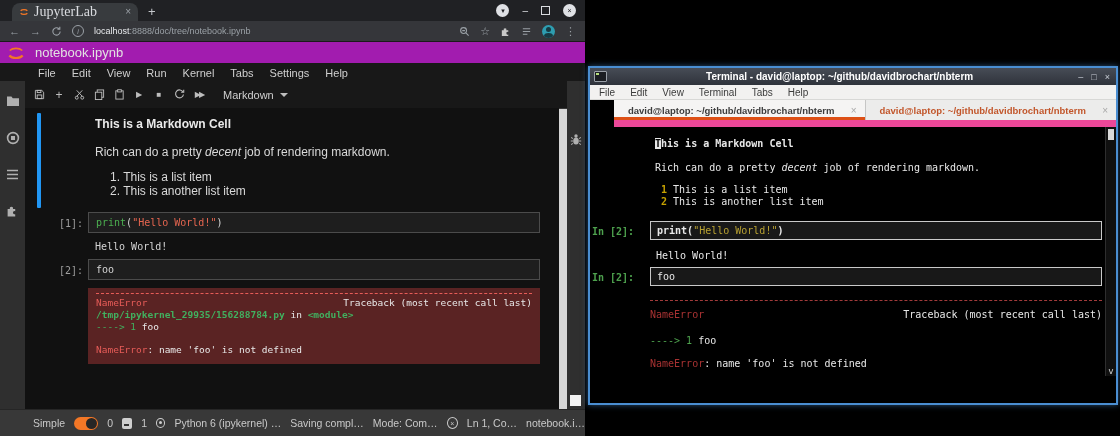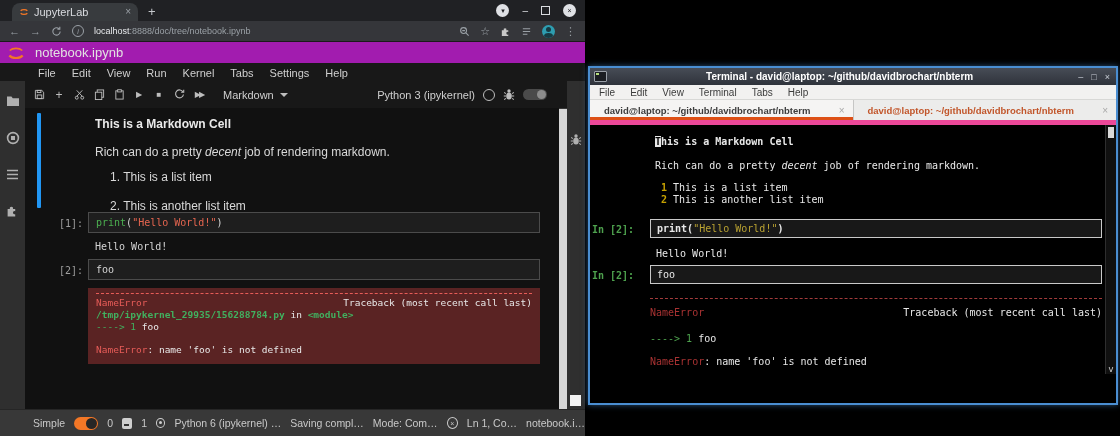--- a/index.html
+++ b/index.html
@@ -5,21 +5,21 @@
   html,body{margin:0;padding:0;}
   body{width:1120px;height:436px;background:#000;position:relative;overflow:hidden;
        font-family:"Liberation Sans",sans-serif;-webkit-font-smoothing:antialiased;}
   .mono{font-family:"DejaVu Sans Mono",monospace;}
 
   
   .browser{position:absolute;left:0;top:0;width:585px;height:436px;background:#111;}
   .tabstrip{height:21px;background:#202124;display:flex;align-items:flex-end;}
   .btab{margin-left:12px;width:112px;height:18px;background:#383b3e;border-radius:8px 8px 0 0;
         display:flex;align-items:center;gap:5px;padding:0 7px;}
-  .btab-title{color:#dadce0;font-size:11px;flex:1;white-space:nowrap;overflow:hidden;}
+  .btab-title{color:#dadce0;font-size:14px;flex:1;white-space:nowrap;overflow:hidden;font-family:Liberation Serif, serif;}
   .btab-x{color:#9aa0a6;font-size:10px;line-height:10px;}
   .newtab{color:#c5c8cc;font-size:13px;margin:0 0 3px 10px;line-height:13px;}
   .winctl{margin-left:auto;display:flex;align-items:center;gap:13px;padding-right:9px;margin-bottom:4px;}
   .circle-btn{width:13px;height:13px;border-radius:50%;background:#dfe1e5;color:#202124;
         font-size:7px;display:flex;align-items:center;justify-content:center;line-height:7px;}
   .min-glyph{color:#dadce0;font-size:10px;line-height:6px;}
   .max-glyph{width:7px;height:7px;border:1px solid #dadce0;}
   .urlrow{height:20px;background:#35363a;display:flex;align-items:center;padding:0 9px;gap:10px;
           border-bottom:1px solid #1a1a1a;}
   .navic{color:#9aa0a6;font-size:11px;line-height:11px;}
@@ -99,21 +99,21 @@
   .termwin{position:absolute;left:588px;top:66px;width:530px;height:339px;box-sizing:border-box;
            border:2px solid #4a8ed2;background:#000;box-shadow:0 0 6px rgba(74,142,210,.55);}
   .term-titlebar{height:17px;background:linear-gradient(#474c56,#2f333b);display:flex;align-items:center;
                  color:#fff;font-size:10px;font-weight:bold;}
   .term-appicon{width:11px;height:9px;margin-left:4px;background:#1b1d22;border:1px solid #9aa0a8;border-radius:1px;position:relative;}
   .term-appicon:before{content:"";position:absolute;left:1px;top:1px;width:3px;height:2px;background:#b7e07c;}
   .term-title{flex:1;text-align:center;white-space:nowrap;overflow:hidden;}
   .term-ctls{display:flex;gap:8px;padding:0 6px 0 6px;color:#c9ced6;font-size:9px;font-weight:normal;align-items:center;}
   .term-menu{height:14px;background:#f2f1f0;border-bottom:1px solid #d8d8d6;display:flex;gap:15px;
              align-items:center;padding-left:9px;font-size:10px;color:#3c3c3c;}
-  .term-tabs{height:20px;background:#ececeb;border-bottom:5px solid #ec4899;display:flex;}
+  .term-tabs{height:20px;background:#ececeb;border-bottom:7px solid #ec4899;display:flex;margin-left:24px;}
   .term-tab{flex:1;display:flex;align-items:center;padding:0 8px 0 14px;position:relative;
             font-size:9.5px;font-weight:bold;white-space:nowrap;overflow:hidden;}
   .term-tab.active{background:#f5f4f3;border-right:1px solid #c6c6c5;color:#3c3c3c;}
   .term-tab.active:after{content:"";position:absolute;left:0;right:0;bottom:0;height:3px;background:#dd5016;}
   .term-tab.inactive{color:#c2562b;}
   .term-tab .tab-x{margin-left:auto;color:#a8a8a8;font-weight:normal;font-size:10px;}
   .term-content{position:relative;height:249px;background:#000;font-size:10px;color:#e8e8e8;}
   .tl{position:absolute;white-space:pre;}
   .t-bold{font-weight:bold;}
   .cursor{background:#e8e8e8;color:#000;}
@@ -249,39 +249,29 @@
           <svg width="11" height="11" viewBox="0 0 12 12">
               <path d="M9.8 3.2A4.3 4.3 0 1 0 10.3 6" fill="none" stroke="#bdbdbd" stroke-width="1.2"></path>
               <path d="M10.6 0.8v2.8H7.8" fill="none" stroke="#bdbdbd" stroke-width="1.2"></path>
             </svg>
         </span>
         <span class="tbtn small" style="letter-spacing:-2px;">▶▶</span>
         <span class="celltype">
           <span>Markdown</span>
           <span class="caret-down"></span>
         </span>
-        <span class="jl-tb-right">
-          <span class="kernel-name">Python 3 (ipykernel)</span>
-          <span class="kstatus"></span>
-          <svg width="12" height="13" viewBox="0 0 12 13">
-            <circle cx="6" cy="3" r="1.7" fill="#bdbdbd"></circle>
-              <ellipse cx="6" cy="8" rx="2.8" ry="3.6" fill="#bdbdbd"></ellipse>
-            <path d="M3 5.5 1 4.5M3 8H0.8M3 10.5l-2 1M9 5.5l2-1M9 8h2.2M9 10.5l2 1" stroke="#bdbdbd"></path>
-          </svg>
-          <span class="toggle-dark"></span>
-        </span>
       </div>
 
       <div class="jl-content">
         <div class="selbar"></div>
 
         <div class="md-head">This is a Markdown Cell</div>
         <div class="md-para"><span>Rich can do a pretty </span><i>decent</i><span> job of rendering markdown.</span></div>
         <div class="md-item" style="top:62px;"><span>1.</span> <span>This is a list item</span></div>
-        <div class="md-item" style="top:91px;"><span>2.</span> <span>This is another list item</span></div>
+        <div class="md-item" style="top:76px;"><span>2.</span> <span>This is another list item</span></div>
 
         <div class="jl-prompt mono" style="top:110px;">[1]:</div>
         <div class="jl-cellbox mono" style="top:104px;">
           <span class="tok-fn">print</span>
             <span>(</span>
             <span class="tok-str">"Hello World!"</span>
             <span>)</span>
         </div>
         <div class="jl-out mono" style="top:133px;">Hello World!</div>
 

